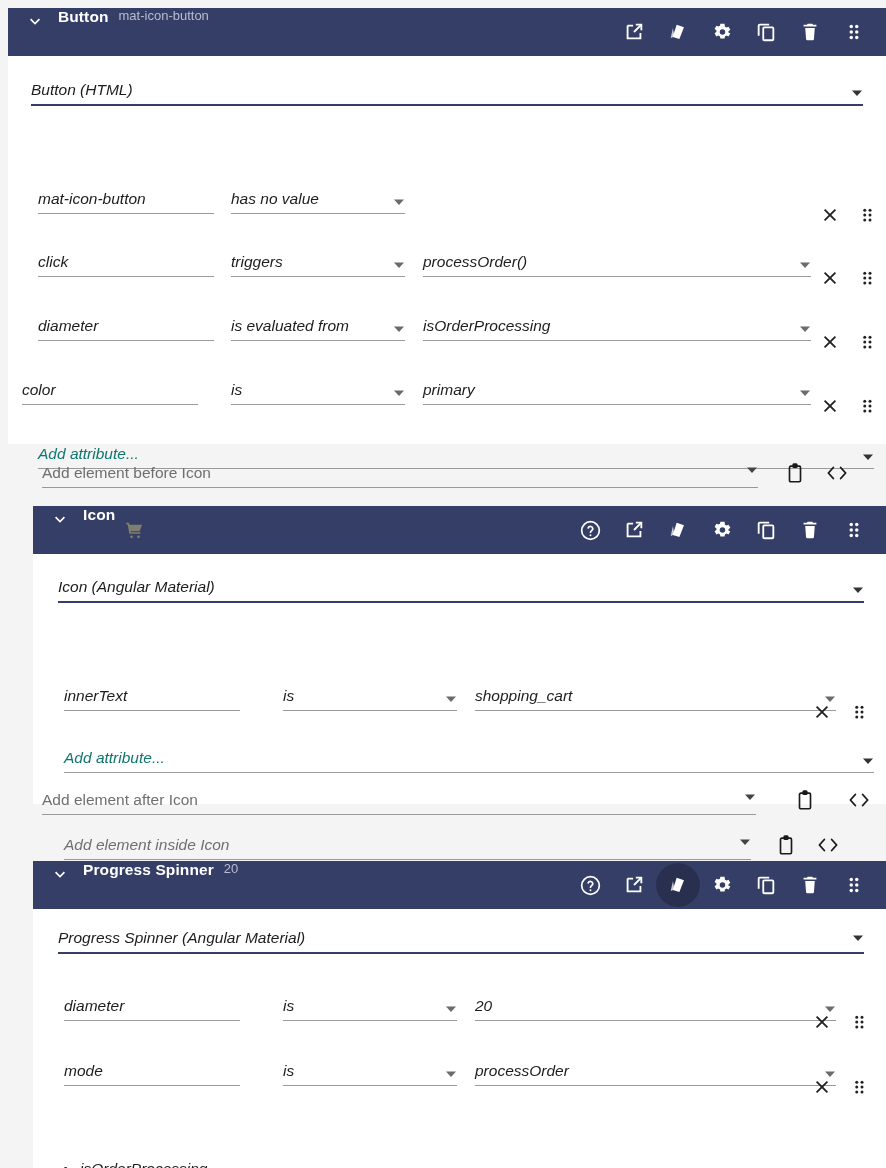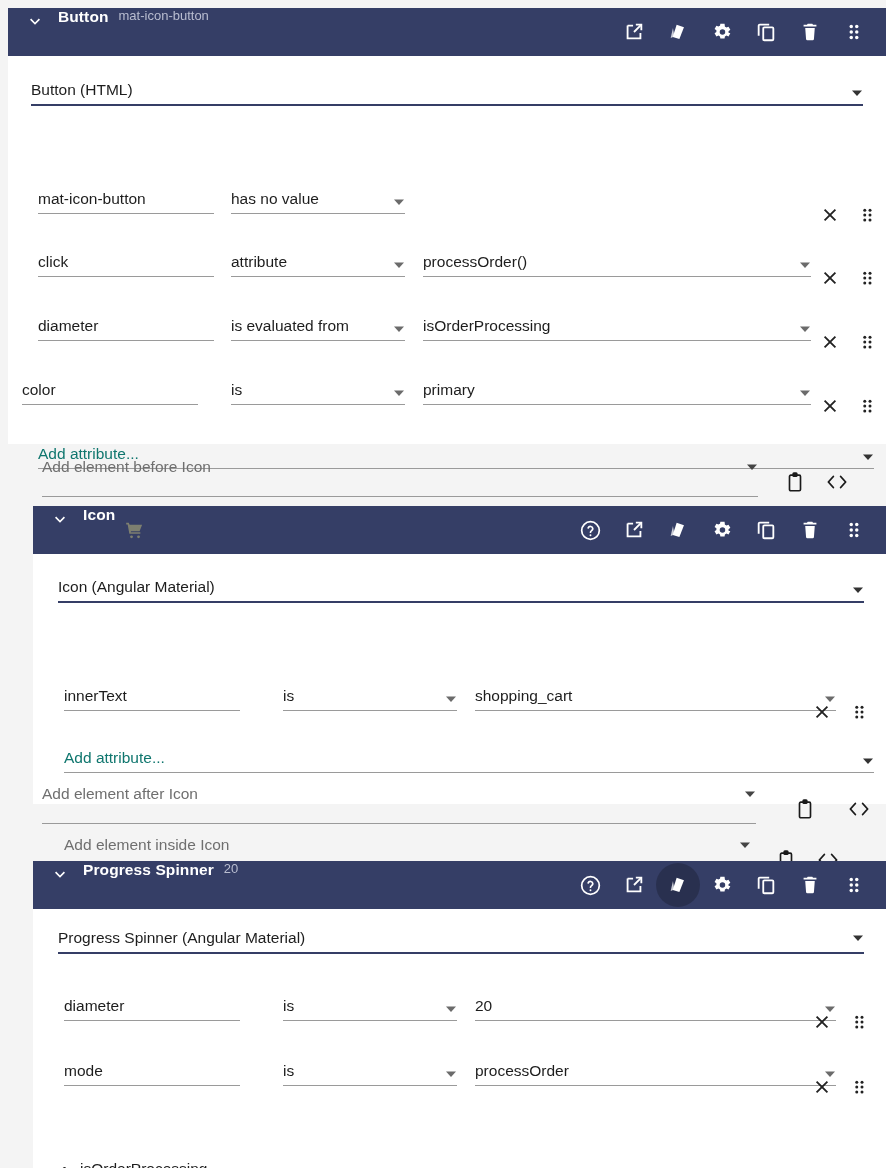--- a/index.html
+++ b/index.html
@@ -39,21 +39,21 @@
   .head-spacer { flex: 1 1 auto; }
   .head-actions { display: flex; align-items: center; gap: 0px; }
   .hicon {
     width: 44px; height: 44px; border-radius: 50%;
     display: flex; align-items: center; justify-content: center;
     flex: 0 0 auto;
   }
   .hicon.hover { background: rgba(0,0,0,.22); }
   .hicon svg { display: block; }
 
-  .panel-body { background: #ffffff; }
+  .panel-body { background: #ffffff; font-style: italic; }
   .typesel {
     position: absolute;
     display: flex; align-items: flex-end;
     border-bottom: 2px solid #353e66;
     padding-bottom: 5px;
   }
   .typesel .txt { font-size: 15.5px; color: #1d1d1d; }
   .typesel .caret { margin-left: auto; }
 
   .fld {
@@ -75,23 +75,23 @@
 
   .rowicon {
     position: absolute;
     display: flex; align-items: center; justify-content: center;
   }
   .rowicon svg { display: block; }
 
   
   .strip { position: absolute; display: flex; align-items: flex-end; }
   .strip .sel {
-    display: flex; align-items: center;
+    display: flex; align-items: flex-start;
     border-bottom: 1px solid #9a9a9a;
-    padding-bottom: 20px;
+    padding-bottom: 5px;
   }
   .strip .sel .txt { font-size: 15.5px; color: #6f6f6f; }
   .strip .sel .caret { margin-left: auto; padding-left: 6px; }
   .strip .tool {
     width: 30px; display: flex; align-items: center; justify-content: center;
   }
 </style>
 </head>
 <body>
 
@@ -184,21 +184,21 @@
           <circle cx="16" cy="12" r="2"></circle>
         <circle cx="9" cy="18.5" r="2"></circle>
           <circle cx="16" cy="18.5" r="2"></circle>
       </svg>
     </div>
 
     <div class="fld" style="left:30px; top:194px; width:176px;">
       <span class="txt">click</span>
     </div>
     <div class="fld" style="left:223px; top:194px; width:174px;">
-      <span class="txt">attribute</span>
+      <span class="txt">triggers</span>
       <span class="caret">
         <svg width="12" height="12" viewBox="0 0 12 12">
             <path d="M1 3.5h10L6 9z" fill="#6b6b6b"></path>
           </svg>
       </span>
     </div>
     <div class="fld" style="left:415px; top:194px; width:388px;">
       <span class="txt">processOrder()</span>
       <span class="caret">
         <svg width="12" height="12" viewBox="0 0 12 12">

